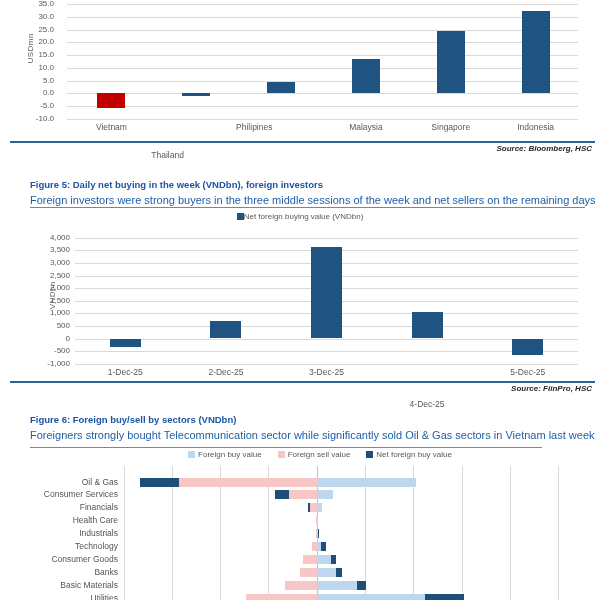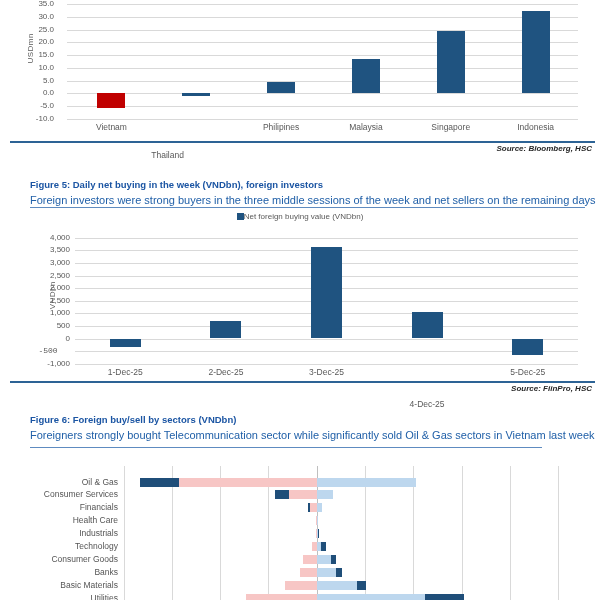--- a/index.html
+++ b/index.html
@@ -47,21 +47,21 @@
       <div class="abs tick" style="left: 18px; top: 88.2px; width: 36px; text-align: right;">0.0</div>
       <div class="abs" style="left: 67px; top: 105.9px; width: 511px; height: 1px; background: rgb(217, 217, 217);"></div>
       <div class="abs tick" style="left: 18px; top: 100.9px; width: 36px; text-align: right;">-5.0</div>
       <div class="abs" style="left: 67px; top: 118.6px; width: 511px; height: 1px; background: rgb(217, 217, 217);"></div>
       <div class="abs tick" style="left: 18px; top: 113.6px; width: 36px; text-align: right;">-10.0</div>
       <div class="abs" style="left: 97.4167px; top: 93.2px; width: 28px; height: 15.24px; background: rgb(192, 0, 0);"></div>
       <div class="abs cat" style="left: 66.4167px; top: 122px; width: 90px; text-align: center;">Vietnam</div>
       <div class="abs" style="left: 182.25px; top: 93.2px; width: 28px; height: 2.54px; background: rgb(31, 83, 128);"></div>
       <div class="abs cat" style="left: 151.25px; top: 122px; width: 90px; text-align: left; margin-top: 28px;">Thailand</div>
       <div class="abs" style="left: 267.083px; top: 81.77px; width: 28px; height: 11.43px; background: rgb(31, 83, 128);"></div>
-      <div class="abs cat" style="left: 236.083px; top: 122px; width: 90px; text-align: center;">Philipines</div>
+      <div class="abs cat" style="left: 236.083px; top: 122px; width: 90px; ">Philipines</div>
       <div class="abs" style="left: 351.917px; top: 58.91px; width: 28px; height: 34.29px; background: rgb(31, 83, 128);"></div>
       <div class="abs cat" style="left: 320.917px; top: 122px; width: 90px; text-align: center;">Malaysia</div>
       <div class="abs" style="left: 436.75px; top: 30.97px; width: 28px; height: 62.23px; background: rgb(31, 83, 128);"></div>
       <div class="abs cat" style="left: 405.75px; top: 122px; width: 90px; text-align: center;">Singapore</div>
       <div class="abs" style="left: 521.583px; top: 10.65px; width: 28px; height: 82.55px; background: rgb(31, 83, 128);"></div>
       <div class="abs cat" style="left: 490.583px; top: 122px; width: 90px; text-align: center;">Indonesia</div>
       <div class="vlab" style="left: 26px; top: 33px;">USDmn</div>
     </div>
 
   <div class="divider" style="top:141px"></div>
@@ -89,21 +89,21 @@
       <div class="abs tick" style="left: 26px; top: 283.1px; width: 44px; text-align: right;">2,000</div>
       <div class="abs" style="left: 75px; top: 300.7px; width: 503px; height: 1px; background: rgb(217, 217, 217);"></div>
       <div class="abs tick" style="left: 26px; top: 295.7px; width: 44px; text-align: right;">1,500</div>
       <div class="abs" style="left: 75px; top: 313.3px; width: 503px; height: 1px; background: rgb(217, 217, 217);"></div>
       <div class="abs tick" style="left: 26px; top: 308.3px; width: 44px; text-align: right;">1,000</div>
       <div class="abs" style="left: 75px; top: 325.9px; width: 503px; height: 1px; background: rgb(217, 217, 217);"></div>
       <div class="abs tick" style="left: 26px; top: 320.9px; width: 44px; text-align: right;">500</div>
       <div class="abs" style="left: 75px; top: 338.5px; width: 503px; height: 1px; background: rgb(217, 217, 217);"></div>
       <div class="abs tick" style="left: 26px; top: 333.5px; width: 44px; text-align: right;">0</div>
       <div class="abs" style="left: 75px; top: 351.1px; width: 503px; height: 1px; background: rgb(217, 217, 217);"></div>
-      <div class="abs tick" style="left: 26px; top: 346.1px; width: 44px; text-align: center; font-family: Liberation Mono, monospace;">-500</div>
+      <div class="abs tick" style="left: 26px; top: 346.1px; width: 44px; text-align: right;">-500</div>
       <div class="abs" style="left: 75px; top: 363.7px; width: 503px; height: 1px; background: rgb(217, 217, 217);"></div>
       <div class="abs tick" style="left: 26px; top: 358.7px; width: 44px; text-align: right;">-1,000</div>
       <div class="abs" style="left: 109.8px; top: 338.5px; width: 31px; height: 8.82px; background: rgb(31, 83, 128);"></div>
       <div class="abs cat" style="left: 80.3px; top: 367px; width: 90px; text-align: center;">1-Dec-25</div>
       <div class="abs" style="left: 210.4px; top: 320.86px; width: 31px; height: 17.64px; background: rgb(31, 83, 128);"></div>
       <div class="abs cat" style="left: 180.9px; top: 367px; width: 90px; text-align: center;">2-Dec-25</div>
       <div class="abs" style="left: 311px; top: 246.52px; width: 31px; height: 91.98px; background: rgb(31, 83, 128);"></div>
       <div class="abs cat" style="left: 281.5px; top: 367px; width: 90px; text-align: center;">3-Dec-25</div>
       <div class="abs" style="left: 411.6px; top: 312.04px; width: 31px; height: 26.46px; background: rgb(31, 83, 128);"></div>
       <div class="abs cat" style="left: 382.1px; top: 367px; width: 90px; text-align: center; margin-top: 32px;">4-Dec-25</div>
@@ -112,20 +112,34 @@
       <div class="vlab" style="left: 48px; top: 281px;">VNDbn</div>
     </div>
 
   <div class="divider" style="top:381px"></div>
   <div class="source" style="top:384px">Source: FiinPro, HSC</div>
 
   <div class="fig-title" style="top:414px">Figure 6: Foreign buy/sell by sectors (VNDbn)</div>
   <div class="fig-sub" style="top:429px">Foreigners strongly bought Telecommunication sector while significantly sold Oil &amp; Gas sectors in Vietnam last week</div>
   <div class="underline" style="top:447px;width:512px"></div>
 
+  <div class="legend-row" style="top:450px;left:40px;right:0;gap:16px">
+    <span class="legend-item">
+      <span class="sq" style="background: rgb(189, 215, 238);"></span>
+      <span class="ltxt">Foreign buy value</span>
+    </span>
+    <span class="legend-item">
+      <span class="sq" style="background: rgb(247, 198, 197);"></span>
+      <span class="ltxt">Foreign sell value</span>
+    </span>
+    <span class="legend-item">
+      <span class="sq" style="background: rgb(31, 78, 121);"></span>
+      <span class="ltxt">Net foreign buy value</span>
+    </span>
+  </div>
 
   <div id="chart3" class="layer">
       <div class="abs" style="left: 123.5px; top: 466px; width: 1px; height: 134px; background: rgb(217, 217, 217);"></div>
       <div class="abs" style="left: 171.8px; top: 466px; width: 1px; height: 134px; background: rgb(217, 217, 217);"></div>
       <div class="abs" style="left: 220.1px; top: 466px; width: 1px; height: 134px; background: rgb(217, 217, 217);"></div>
       <div class="abs" style="left: 268.4px; top: 466px; width: 1px; height: 134px; background: rgb(217, 217, 217);"></div>
       <div class="abs" style="left: 316.7px; top: 466px; width: 1px; height: 134px; background: rgb(191, 191, 191);"></div>
       <div class="abs" style="left: 365px; top: 466px; width: 1px; height: 134px; background: rgb(217, 217, 217);"></div>
       <div class="abs" style="left: 413.3px; top: 466px; width: 1px; height: 134px; background: rgb(217, 217, 217);"></div>
       <div class="abs" style="left: 461.6px; top: 466px; width: 1px; height: 134px; background: rgb(217, 217, 217);"></div>

